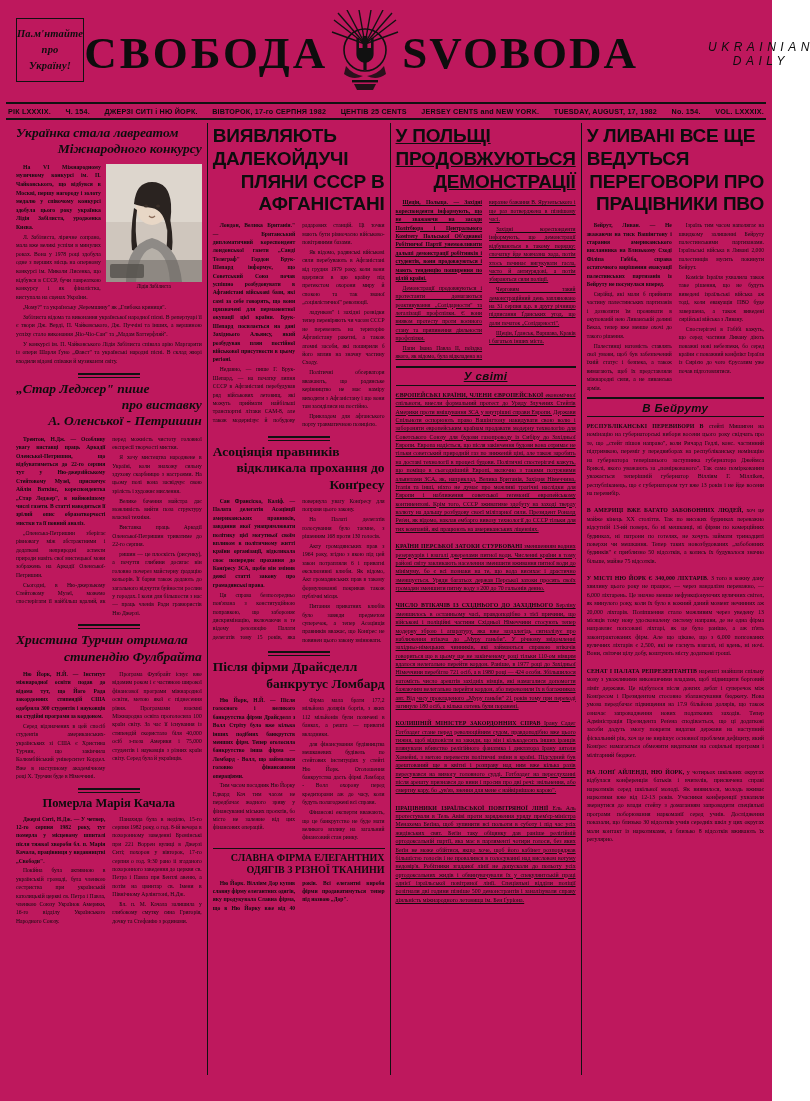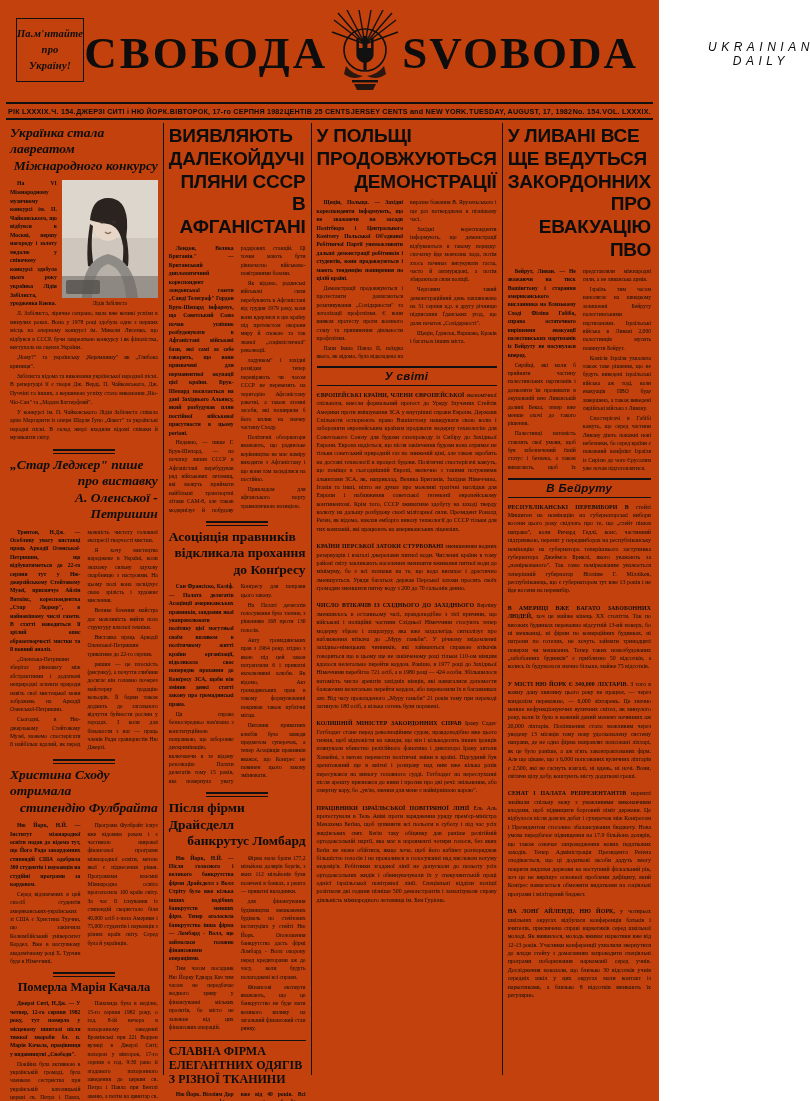--- a/index.html
+++ b/index.html
@@ -4,21 +4,21 @@
 <style>
   html,body{margin:0;padding:0;background:#fff;}
   body{
     width:810px;height:1101px;
     font-family:"Liberation Serif", serif;
     color:#0d0d0d;
     overflow:hidden;
     position:relative;
   }
   
-  .paper{width:659px;height:1101px;position:relative;background:#c2410c;}
+  .paper{width:772px;height:1101px;position:relative;background:#be185d;}
   .masthead{
     position:relative;height:96px;padding:6px 6px 0 6px;
     display:flex;align-items:flex-start;
   }
   .remember-box{
     width:92px;height:62px;border:1.4px solid #111;
     margin-top:12px;margin-left:10px;
     display:flex;flex-direction:column;justify-content:center;align-items:center;
     font-family:"Liberation Serif", serif;
     font-style:italic;font-weight:bold;font-size:10.5px;line-height:1.55;
@@ -68,27 +68,27 @@
   
   .rule-thick{border-top:2.2px solid #111;margin:0 6px;}
   .dateline{
     display:flex;justify-content:space-between;align-items:center;
     font-family:"Liberation Sans", sans-serif;font-weight:bold;font-size:7.2px;
     padding:2.5px 8px 2.5px 8px;letter-spacing:.2px;border-radius:7px;
   }
   .dateline span{white-space:nowrap;}
   
   .content{
-    display:flex;padding:3px 6px 0 8px;height:955px;box-sizing:border-box;
+    display:flex;padding:3px 6px 0 14px;height:955px;box-sizing:border-box;
   }
   .col{position:relative;box-sizing:border-box;}
   .col + .col{border-left:.7px solid #111;}
   .c1{width:207px;padding:0 5px 0 2px;}
   .c2{width:196px;padding:0 5px;}
-  .c3{width:196px;padding:0 5px;}
+  .c3{width:196px;padding:0 5px;text-decoration:underline;}
   .c4{width:199px;padding:0 2px 0 5px;}
   
   h2.hl-italic{
     font-family:"Liberation Serif", serif;
     font-style:italic;font-weight:bold;font-size:13.5px;line-height:1.22;
     margin:2px 0 5px 0;text-align:left;
   }
   h2.hl-italic .l2{display:block;text-align:right;}
   h2.hl-italic .l3{display:block;text-align:right;}
   h2.hl-sans{
@@ -310,21 +310,21 @@
           <p>Велике бачення майстра дає можливість вийти поза структуру власної техніки.</p>
           <p>Виставка праць Аркадії Оленської-Петришин триватиме до 22-го серпня.</p>
           <p>ришин — це плоскість (рисунку), а почуття глибини досягає він головно почерез майстерну ґрадацію кольорів. Її барви також додають до загального відчуття буйности рослин у городах. І коли для більшости з нас — праць членів Ради гравюристів Ню Джерзі.</p>
         </div>
       </article>
 
       <div class="divider-short"></div>
 
       <article>
         <h2 class="hl-italic">
-          <span>Христина Сходу отримала</span>
+          <span>Христина Турчин отримала</span>
           <span class="l2">стипендію Фулбрайта</span>
         </h2>
         <div class="body2">
           <p class="lead">Ню Йорк, Н.Й. — Інститут міжнародної освіти подав до відома тут, що Його Рада закордонних стипендій США одобрила 300 студентів і науковців на студійні програми за кордоном.</p>
           <p>Серед відзначених в цей спосіб студентів американських-українських зі США є Христина Турчин, що закінчила Колюмбійський університет Кордел. Вже в наступному академічному році Х. Турчин буде в Німеччині.</p>
           <p>Програма Фулбрайт існує вже відомим роком і є частиною широкої фінансової програми міжнародної освіти, метою якої є піднесення рівня. Програмами взаємні Міжнародна освіта проголосила 100 країн світу. За час її існування із стипендій скористало біля 40,000 осіб з-поза Америки і 75,000 студентів і науковців з різних країн світу. Серед була й українців.</p>
         </div>
       </article>
 
       <div class="divider-short"></div>
@@ -385,21 +385,21 @@
           <p>Тим часом посадник Ню Йорку Едвард Кач тим часом не передбачає жодного зриву у фінансуванні міських проєктів, бо місто не залежне від цих фінансових операцій.</p>
           <p>Фірма мала брати 177,2 мільйона долярів боргів, з яких 112 мільйонів були позичені в банках, а решта — приватні вкладники.</p>
           <p>для фінансування будівництва мешканевих будівель по стейтових інституціях у стейті Ню Йорк. Оголошення банкрутства дасть фірмі Ломбард - Волл охорону перед кредиторами аж до часу, коли будуть полагоджені всі справи.</p>
           <p>Фінансові експерти вважають, що це банкрутство не буде мати великого впливу на загальний фінансовий стан ринку.</p>
         </div>
       </article>
 
       <div class="divider"></div>
 
       <article>
-        <h3 style="font-family:'Liberation Serif',serif;font-weight:bold;font-size:12px;text-align:left;margin:3px 0 3px 0;line-height:1.2">СЛАВНА ФІРМА ЕЛЕГАНТНИХ ОДЯГІВ З РІЗНОЇ ТКАНИНИ</h3>
+        <h3 style="font-family:'Liberation Serif',serif;font-weight:bold;font-size:10px;text-align:right;margin:3px 0 3px 0;line-height:1.2">СЛАВНА ФІРМА ЕЛЕГАНТНИХ ОДЯГІВ З РІЗНОЇ ТКАНИНИ</h3>
         <div class="body2">
           <p class="lead">Ню Йорк. Вілліям Дор купив славну фірму елегантних одягів, яку продукувала Славна фірма, що в Ню Йорку вже від 40 років. Всі елегантні вироби фірми продаватимуться тепер під назвою „Дор".</p>
         </div>
       </article>
     </div>
 
     <div class="col c3">
 
       <article>
         <h2 class="hl-sans">
@@ -435,21 +435,21 @@
           <b class="kicker">ПРАЦІВНИКИ ІЗРАЇЛЬСЬКОЇ ПОВІТРЯНОЇ ЛІНІЇ</b><span> Ель Аль протестували в Тель Авіві проти зарядження уряду прем'єр-міністра Менахема Беґіна, щоб зупинити всі польоти в суботу і під час усіх жидівських свят. Беґін таку обіцянку дав раніше релігійній ортодоксальній партії, яка має в парляменті чотири голоси, без яких Беґін не може обійтися, якщо хоче, щоб його кабінет розпоряджав більшістю голосів і не провалився в голосуванні над висловом вотуму недовір'я. Робітники згадаиої лінії не допускали до польоту усіх ортодоксальних жидів і обвинувачували їх у спекулянтській праці однієї ізраїльської повітряної лінії. Спеціяльні відділи поліції розігнали дві години пізніше 500 демонстрантів і заналізували справу діяльність міжнародного летовища ім. Бен Ґуріона.</span>
         </div>
       </div>
     </div>
 
     <div class="col c4">
 
       <article>
         <h2 class="hl-sans">
           <span>У ЛИВАНІ ВСЕ ЩЕ ВЕДУТЬСЯ</span>
-          <span class="l2">ЗАКОРДОННИХ ПРО ЕВАКУАЦІЮ ПВО</span>
+          <span class="l2">ПЕРЕГОВОРИ ПРО ПРАЦІВНИКИ ПВО</span>
         </h2>
         <div class="body2">
           <p class="lead">Бейрут, Ливан. — Не зважаючи на тиск Вашінгтону і старання американського висланника на Близькому Сході Філіпа Габіба, справа остаточного вирішення евакуації палестинських партизанів із Бейруту не посунулася вперед.</p>
           <p>Сирійці, які мали б прийняти частину палестинських партизанів і дозволити їм проживати в окупованій нею Ливанській долині Бекаа, тепер вже менше охочі до такого рішення.</p>
           <p>Палестинці натомість ставлять свої умови, щоб був забезпечений їхній статус і безпека, а також вимагають, щоб їх представляли міжнародні сили, а не ливанська армія.</p>
           <p>Ізраїль тим часом наполягає на швидкому залишенні Бейруту палестинськими партизанами. Ізраїльські війська в Ливані 2,000 палестинців мусить покинути Бейрут.</p>
           <p>Комісія Ізраїля ухвалила також таке рішення, що не будуть виведені ізраїльські війська аж тоді, коли евакуація ПВО буде завершена, а також виведені сирійські війська з Ливану.</p>
           <p>Спостерігачі в Габібі кажуть, що серед частини Ливану діють поважні нові небезпеки, бо серед країни є поважний конфлікт Ізраїля із Сирією до чого Єрусалим уже почав підготовлятися.</p>
         </div>
       </article>

